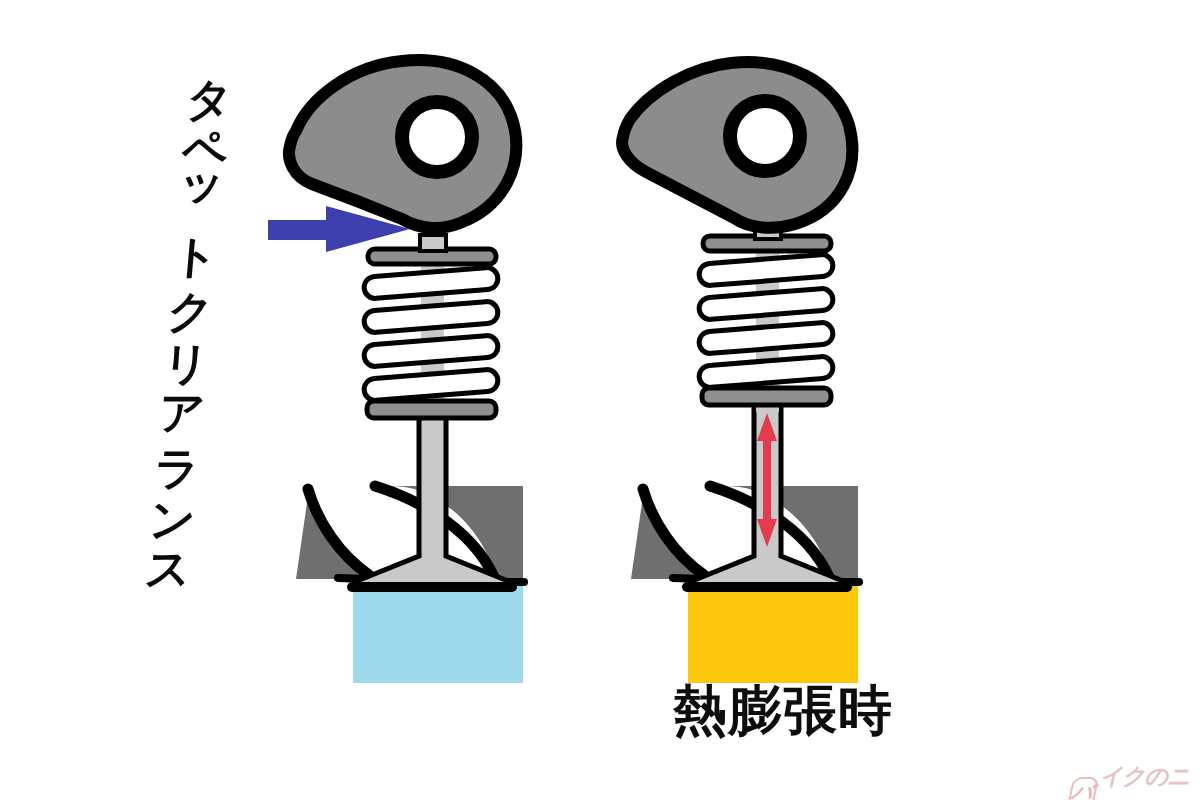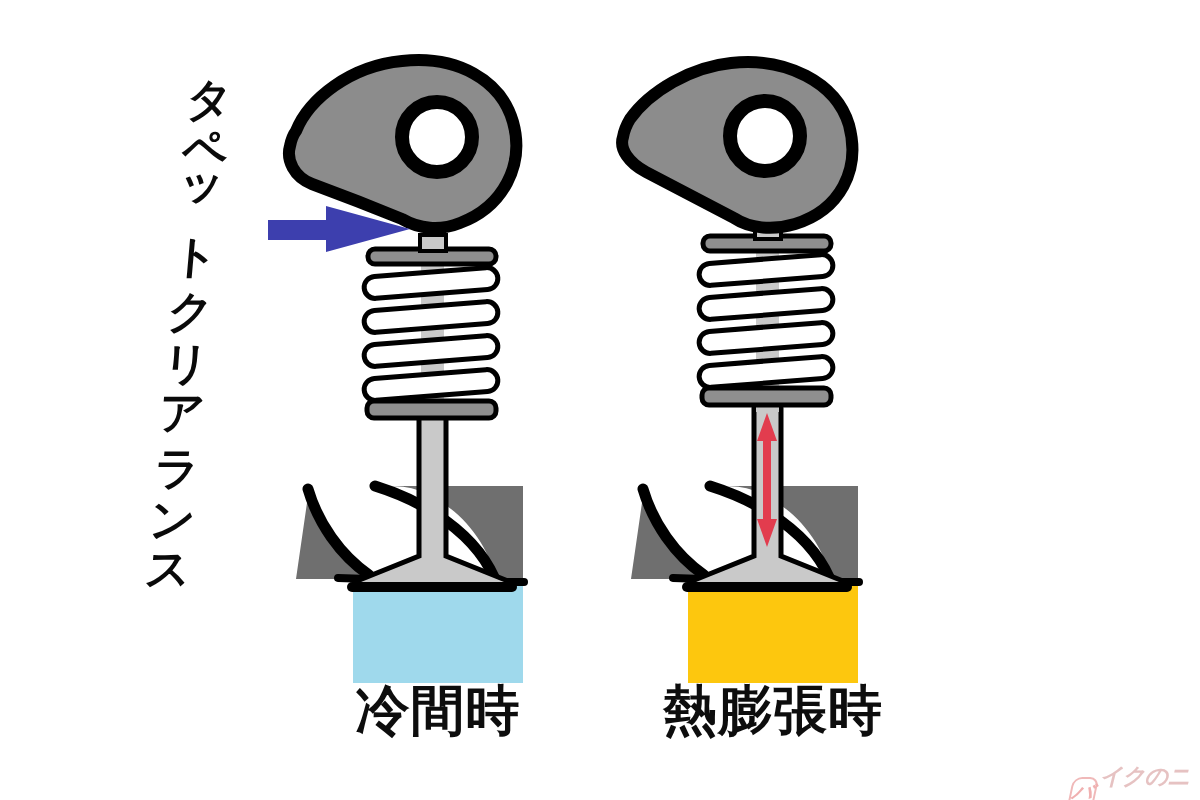--- a/index.html
+++ b/index.html
@@ -13,21 +13,21 @@
     writing-mode:vertical-rl;text-orientation:mixed;
     font-size:45px;font-weight:800;color:#0a0a0a;letter-spacing:2px;
     transform:skewX(-5deg);transform-origin:top left;line-height:1;
     white-space:nowrap;
   }
   .panel-label{
     position:absolute;top:681px;font-size:54px;font-weight:900;color:#0d0d0d;
     text-align:center;line-height:1.1;letter-spacing:1px;white-space:nowrap;
   }
   .panel-label.cold{left:330px;width:216px;}
-  .panel-label.hot{left:653px;width:240px;}
+  .panel-label.hot{left:653px;width:240px;text-align:right;}
   .watermark{
     position:absolute;left:1070px;top:761px;display:flex;align-items:center;gap:4px;
     font-style:italic;font-weight:800;color:#eabfbf;
   }
   .watermark .badge{
     display:block;width:28px;height:27px;border:2px solid #f0b9b9;border-radius:9px;
     transform:skewX(-12deg);font-size:21px;line-height:26px;text-align:center;color:#f0b0b0;
   }
   .watermark .wm-text{font-size:23px;letter-spacing:-1px;color:#e6c2c2;}
 </style>
@@ -85,21 +85,20 @@
       <use href="#springpack" transform="translate(335,-13)"></use>
       <rect x="755" y="213" width="26" height="26" stroke="#000" stroke-width="4" fill="#c9c9c9"></rect>
       <path d="M 630,119 C 650,91 691,67 731,63 C 786,57 836,82 849,125 C 861,170 840,210 795,224 C 772,231 749,228 734,218 Q 692,196 646,172 C 629,163 619,149 623,137 C 624,131 627,124 630,119 Z" stroke="#000" stroke-width="12" stroke-linejoin="round" fill="#8c8c8c"></path>
       <circle cx="765" cy="136" r="35" fill="#ffffff" stroke="#000" stroke-width="14"></circle>
       <polygon points="767,413 777,441 771,441 771,519 777,519 767,547 757,519 763,519 763,441 757,441" fill="#e23c4e"></polygon>
     </g>
   </svg>
 
   <div class="vertical-title">タペットクリアランス</div>
 
-  <div class="panel-label cold">冷間時</div>
 
   <div class="panel-label hot">熱膨張時</div>
 
   <div class="watermark">
     <span class="badge">バ</span>
     <span class="wm-text">イクのニュース</span>
   </div>
 
 </div>
 

